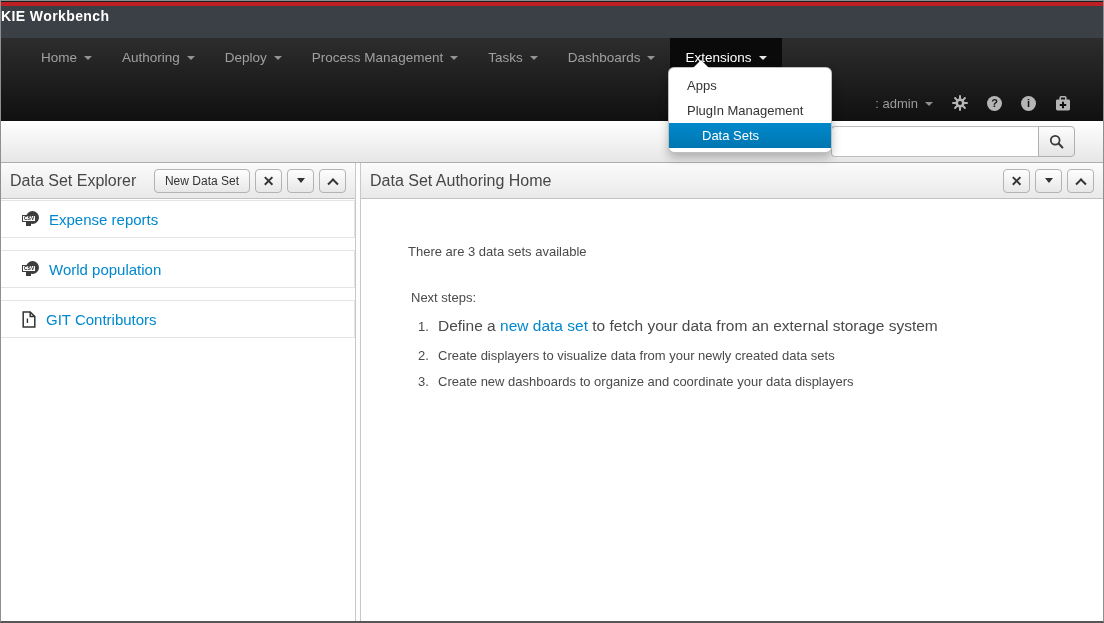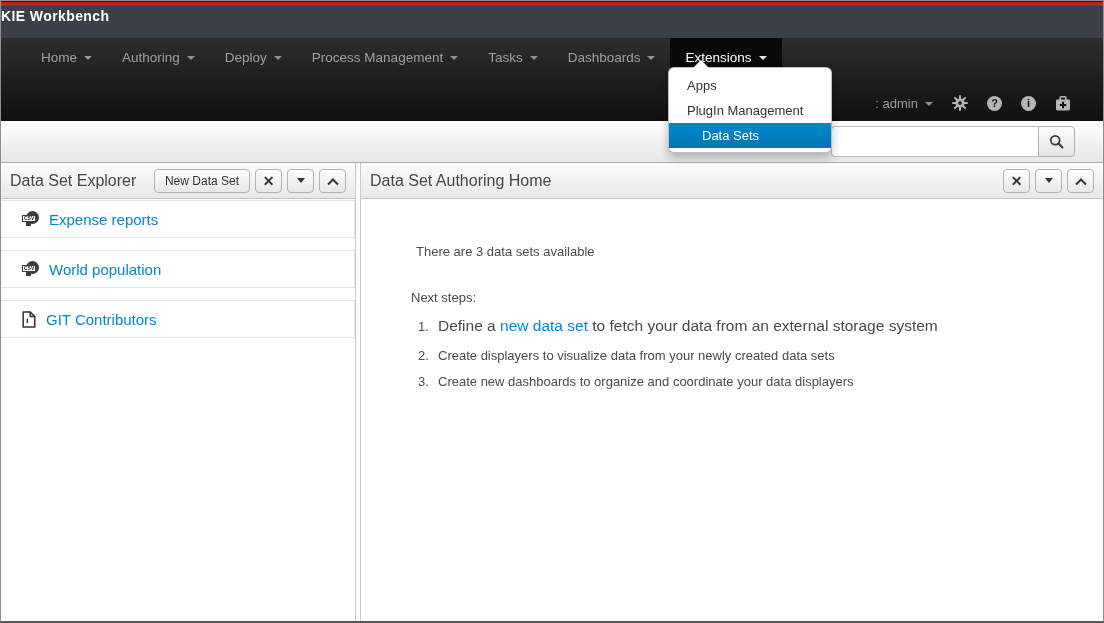--- a/index.html
+++ b/index.html
@@ -75,21 +75,21 @@
   .ds-label { color:#0088ce; font-size:15px; margin-left:10px; }
 
   .csv-icon { position:relative; width:17px; height:16px; display:inline-block; flex:0 0 17px; }
   .csv-bubble { position:absolute; right:0; top:0; width:13px; height:13px; background:#3d3d3d; border-radius:50%; }
   .csv-bubble::after { content:""; position:absolute; left:0; bottom:-2px; width:5px; height:6px; background:#3d3d3d; }
   .csv-tag { position:absolute; left:0; top:4px; background:#fff; border:1px solid #3d3d3d;
     font-size:5px; font-weight:bold; color:#222; line-height:5px; padding:0 1px; letter-spacing:0; }
 
   
   .home-content { padding:45px 20px 0 47px; color:#4a4a4a; font-size:13px; }
-  .summary { margin-bottom:31px;margin-left:8px; }
+  .summary { margin-bottom:31px; }
   .next-steps-label { margin-left:3px; margin-bottom:12px; }
   .steps { margin-left:10px; }
   .step { display:flex; align-items:baseline; }
   .step-num { width:20px; flex:0 0 20px; font-size:13px; color:#4a4a4a; }
   .step-one { margin-bottom:13px; }
   .step-one .step-text { font-size:15.5px; }
   .step-two { margin-bottom:11px; }
   .step-text a, .link { color:#0088ce; text-decoration:none; cursor:pointer; }
 </style>
 </head>

